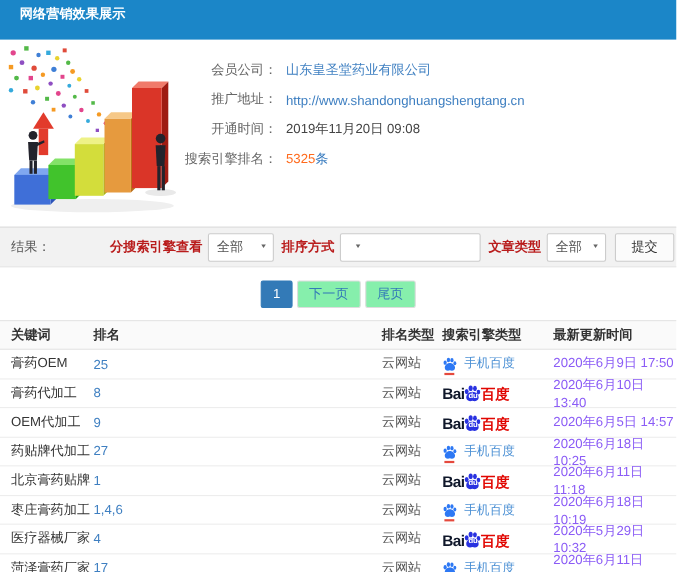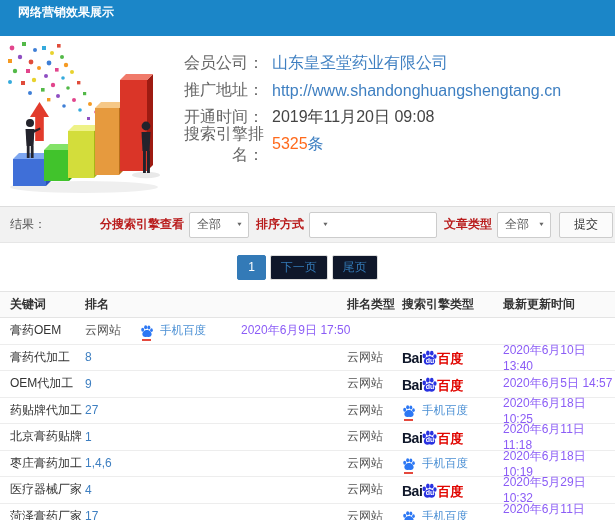--- a/index.html
+++ b/index.html
@@ -7,21 +7,21 @@
   body {
     font-family: "Liberation Sans", "DejaVu Sans", sans-serif;
     background:#fff; color:#333; overflow:hidden; position:relative;
   }
   
   .topbar { height:36px; background:#1b86c8; color:#fff; font-size:12px;
     font-weight:bold; line-height:25px; padding-left:18px; }
   
   .hero { position:relative; height:170px; }
   .illus { position:absolute; left:0; top:2px; }
-  .info { position:absolute; left:160px; top:14px; font-size:16px; }
+  .info { position:absolute; left:148px; top:14px; font-size:12px; }
   .info-row { height:27px; display:flex; align-items:center; }
   .info-label { display:inline-block; width:104px; text-align:right; color:#666; }
   .info-val { margin-left:8px; }
   .link { color:#3e7fc1; text-decoration:none; cursor:pointer; }
   .plain { color:#444; }
   .hl-num { color:#ff6a1c; }
   .hl-unit { color:#3e7fc1; }
   
   .filter-bar { height:37px; background:#f2f2f2; border-top:1px solid #ddd;
     border-bottom:1px solid #e6e6e6; display:flex; align-items:center;
@@ -36,21 +36,21 @@
   .caret { font-size:7px; color:#666; margin-left:5px; transform:scaleY(.8); }
   .sel-engine { width:60px; justify-content:space-between; }
   .sel-sort { width:128px; justify-content:space-between; font-size:11px; }
   .sel-type { width:54px; justify-content:space-between; }
   .submit-btn { height:26px; margin-left:8px; padding:0 14px; background:#fbfbfb;
     border:1px solid #ccc; border-radius:2px; font-size:12px; color:#333; cursor:pointer; }
   
   .pager { height:48px; display:flex; align-items:center; justify-content:center; }
   .page-btn { height:25px; min-width:25px; padding:0 10px; margin:0 2px;
     display:inline-flex; align-items:center; justify-content:center;
-    font-size:12px; border:1px solid #ddd; background:#0f172a; color:#337ab7;
+    font-size:12px; border:1px solid #ddd; background:#86efac; color:#337ab7;
     border-radius:2px; cursor:pointer; }
   .page-btn.current { background:#337ab7; border-color:#337ab7; color:#fff; }
   
   .table { width:615px; font-size:12px; }
   .tr { display:flex; align-items:center; height:26.5px;
     border-bottom:1px solid #ededed; padding-left:10px; }
   .thead { background:#fafafa; border-top:1px solid #e4e4e4;
     border-bottom:1px solid #e4e4e4; font-weight:bold; color:#333; height:27px; }
   .c0 { width:75px; } .c1 { width:262px; } .c2 { width:55px; color:#555; }
   .c3 { width:101px; display:flex; align-items:center; overflow:visible; }
@@ -216,20 +216,21 @@
   <div class="tr thead">
     <div class="c0">关键词</div>
     <div class="c1">排名</div>
     <div class="c2">排名类型</div>
     <div class="c3">搜索引擎类型</div>
     <div class="c4">最新更新时间</div>
   </div>
   <div id="table-body">
   <div class="tr">
     <div class="c0 cell-keyword">膏药OEM</div>
+    <div class="c1"><span class="rank-link cell-rank">25</span></div>
     <div class="c2 cell-ranktype">云网站</div>
     <div class="c3 cell-engine">
           <span class="mb-wrap">
             <span class="mb-paw">
               <svg viewBox="0 0 24 22" width="14" height="14">
                 <ellipse cx="4.6" cy="8.8" rx="2.5" ry="3.4" fill="#2d78f4"></ellipse>
                 <ellipse cx="9.7" cy="4.6" rx="2.6" ry="3.6" fill="#2d78f4"></ellipse>
                 <ellipse cx="15.2" cy="4.9" rx="2.5" ry="3.4" fill="#2d78f4"></ellipse>
                 <ellipse cx="19.7" cy="9.5" rx="2.3" ry="3.1" fill="#2d78f4"></ellipse>
                 <path d="M12 9.2c-4.4 0-8 3.6-8 7.4 0 2.8 2.2 4.6 5 4.6 1.1 0 2-.5 3-.5s1.9.5 3 .5c2.8 0 5-1.8 5-4.6 0-3.8-3.6-7.4-8-7.4z" fill="#2d78f4"></path>

